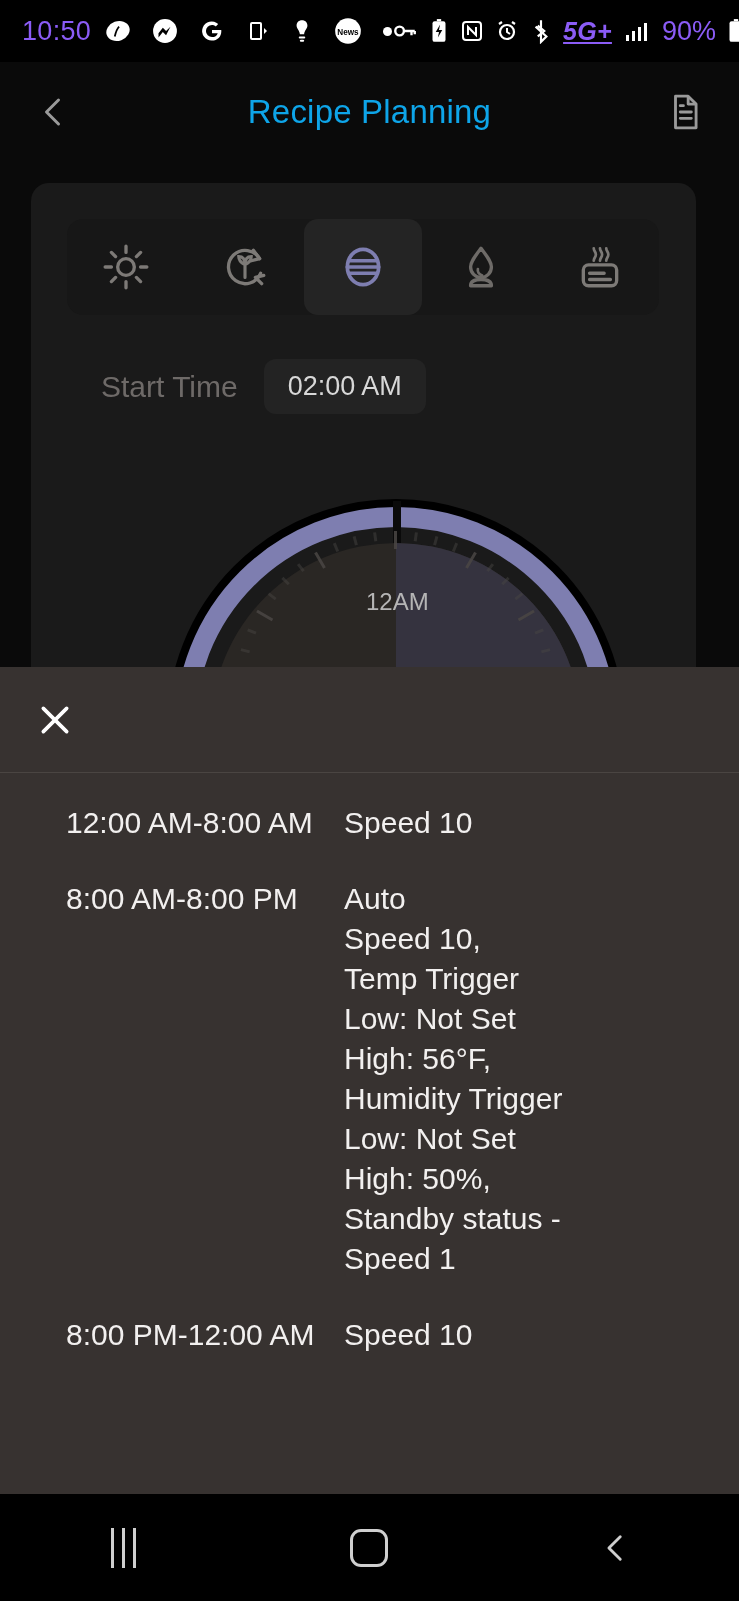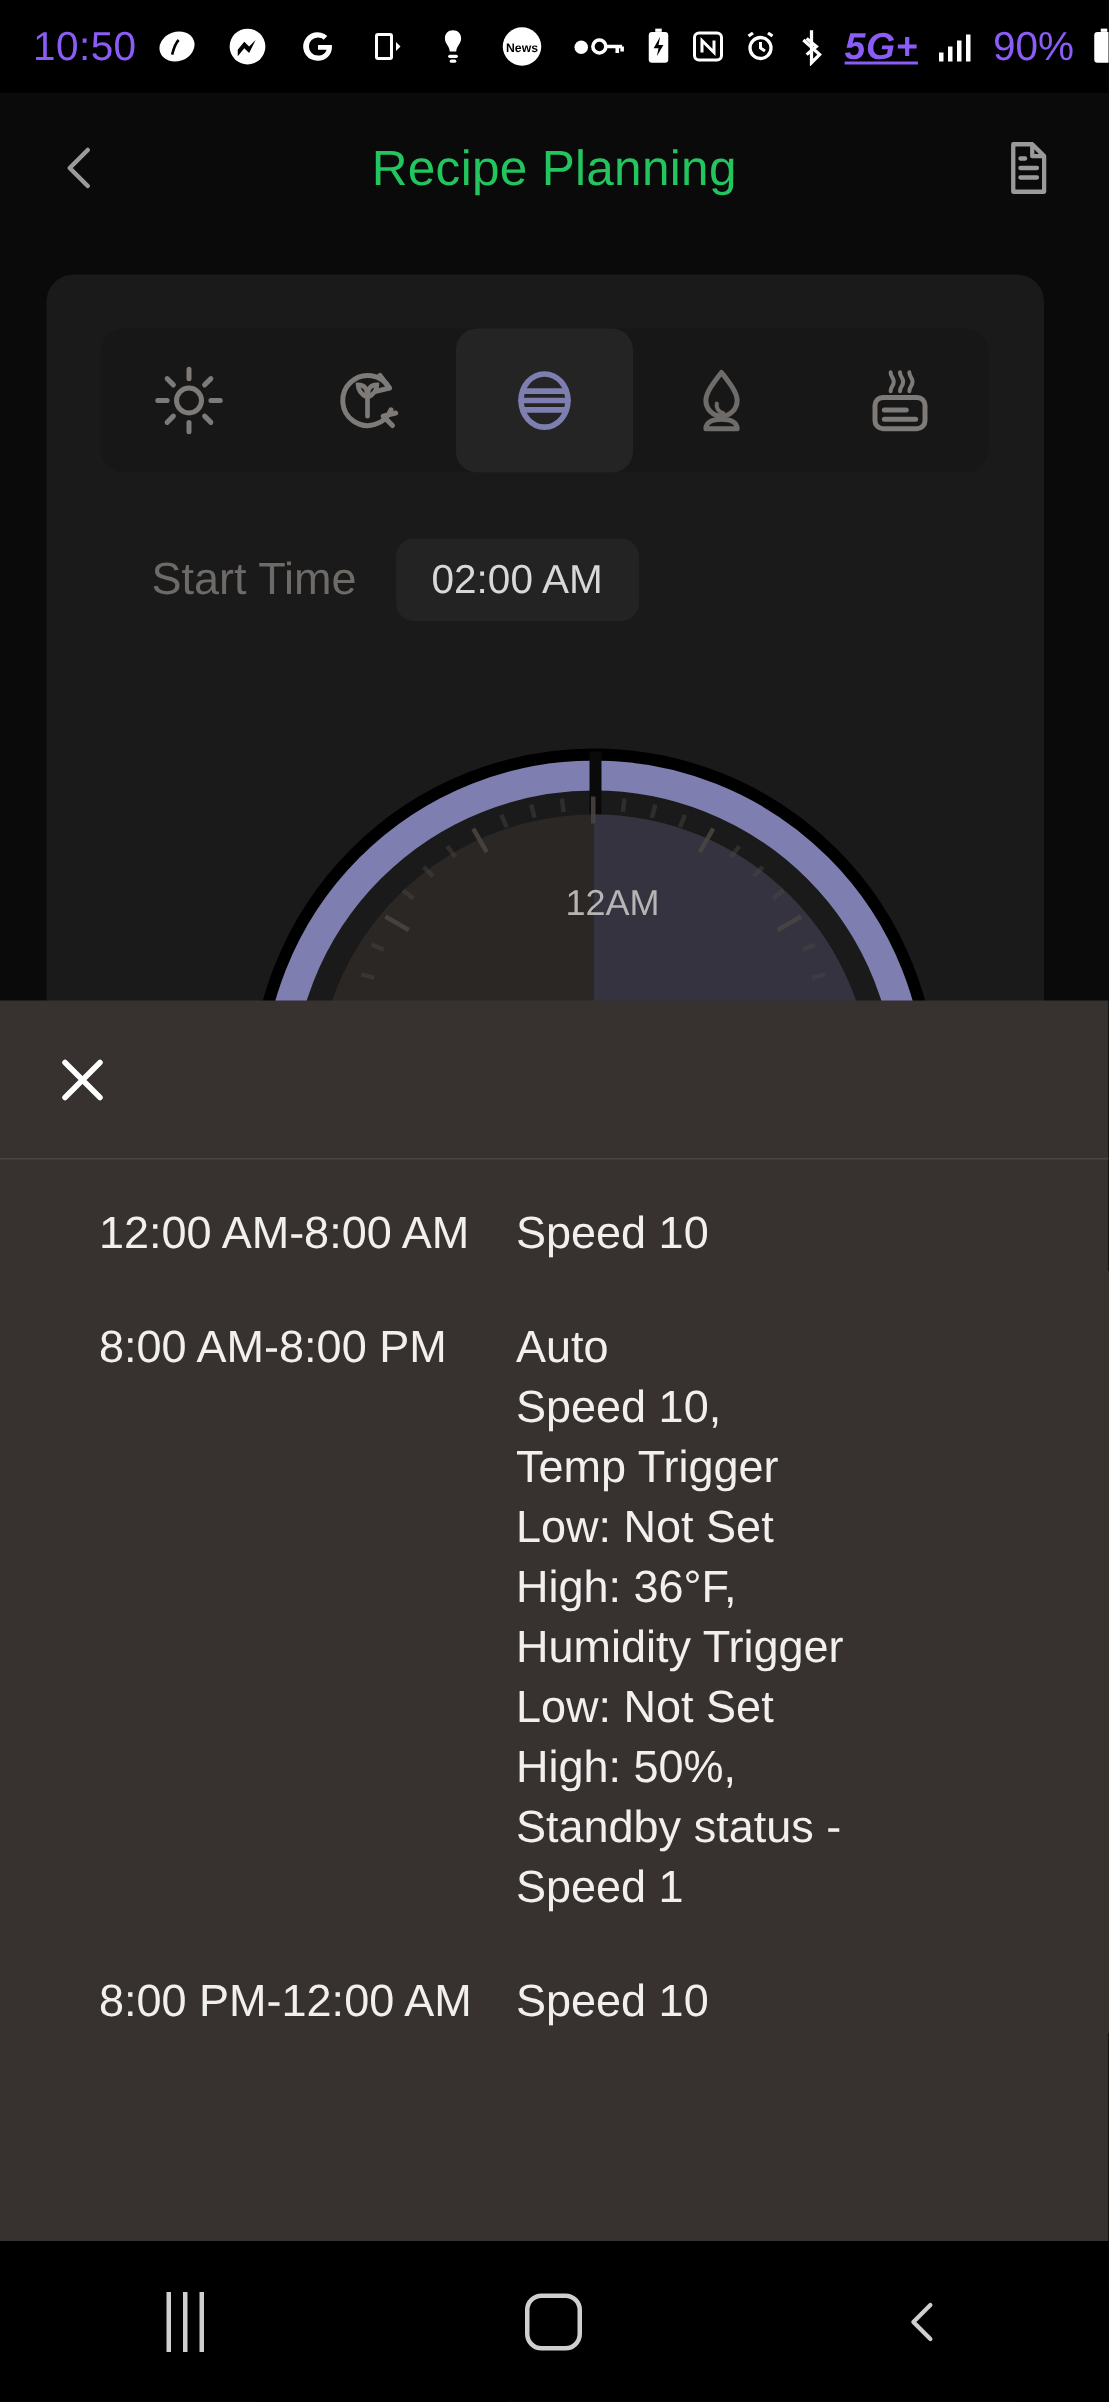--- a/index.html
+++ b/index.html
@@ -23,21 +23,21 @@
   .sb-ic { display:inline-flex; align-items:center; justify-content:center; }
   .sb-battpct { font-size:27px; font-weight:400; margin-left:2px; }
   .dot-small { width:9px; height:9px; border-radius:50%; background:#fff; display:inline-block; }
 
   
   .appbar {
     position:absolute; top:62px; left:0; width:739px; height:100px;
     background:#0a0a0a; display:flex; align-items:center; padding:0 28px;
   }
   .appbar-title {
-    flex:1; text-align:center; font-size:33px; color:#22c55e; font-weight:400;
+    flex:1; text-align:center; font-size:33px; color:#0ea5e9; font-weight:400;
     letter-spacing:.2px;
   }
   .icon-btn { width:52px; height:52px; display:flex; align-items:center; justify-content:center; }
 
   
   .content { position:absolute; top:162px; left:0; width:739px; height:1439px; background:#0a0a0a; }
   .card {
     position:absolute; left:31px; top:21px; width:665px; height:560px;
     background:#1a1a1a; border-radius:18px;
   }
@@ -81,21 +81,21 @@
   }
   .dial-face {
     position:absolute; left:50px; top:50px; width:370px; height:370px;
     border-radius:50%; background:#2a2724;
   }
   .dial-face-hi {
     position:absolute; left:185px; top:0; width:185px; height:370px;
     background:#35333f; border-radius:0 185px 185px 0;
   }
   .dial-num { position:absolute; color:#6d6a67; font-size:34px; }
-  .dial-12 { left:216px; top:84px; color:#c9c9c9; font-size:36px; font-weight:700; }
+  .dial-12 { left:205px; top:84px; color:#c9c9c9; font-size:36px; font-weight:700; }
   .dial-12 span { font-size:24px; font-weight:400; color:#b5b5b5; }
   .dial-10 { left:120px; top:170px; }
   .dial-2  { left:300px; top:170px; }
   .dial-8  { left:92px;  top:280px; }
   .dial-4  { left:330px; top:280px; }
   .dial-green {
     position:absolute; left:155px; top:290px; width:135px; height:70px;
     background:#178a33; border-radius:18px;
   }
   .tick { position:absolute; background:#4a4744; width:3px; height:14px; transform-origin:50% 160px; left:233px; top:38px; }
@@ -363,21 +363,21 @@
         <div class="iv-time">12:00 AM-8:00 AM</div>
         <div class="iv-detail">Speed 10</div>
       </div>
 
       <div class="interval-row">
         <div class="iv-time">8:00 AM-8:00 PM</div>
         <div class="iv-detail">Auto
 Speed 10,
 Temp Trigger
 Low: Not Set
-High: 36°F,
+High: 56°F,
 Humidity Trigger
 Low: Not Set
 High: 50%,
 Standby status -
 Speed 1</div>
       </div>
 
       <div class="interval-row">
         <div class="iv-time">8:00 PM-12:00 AM</div>
         <div class="iv-detail">Speed 10</div>

